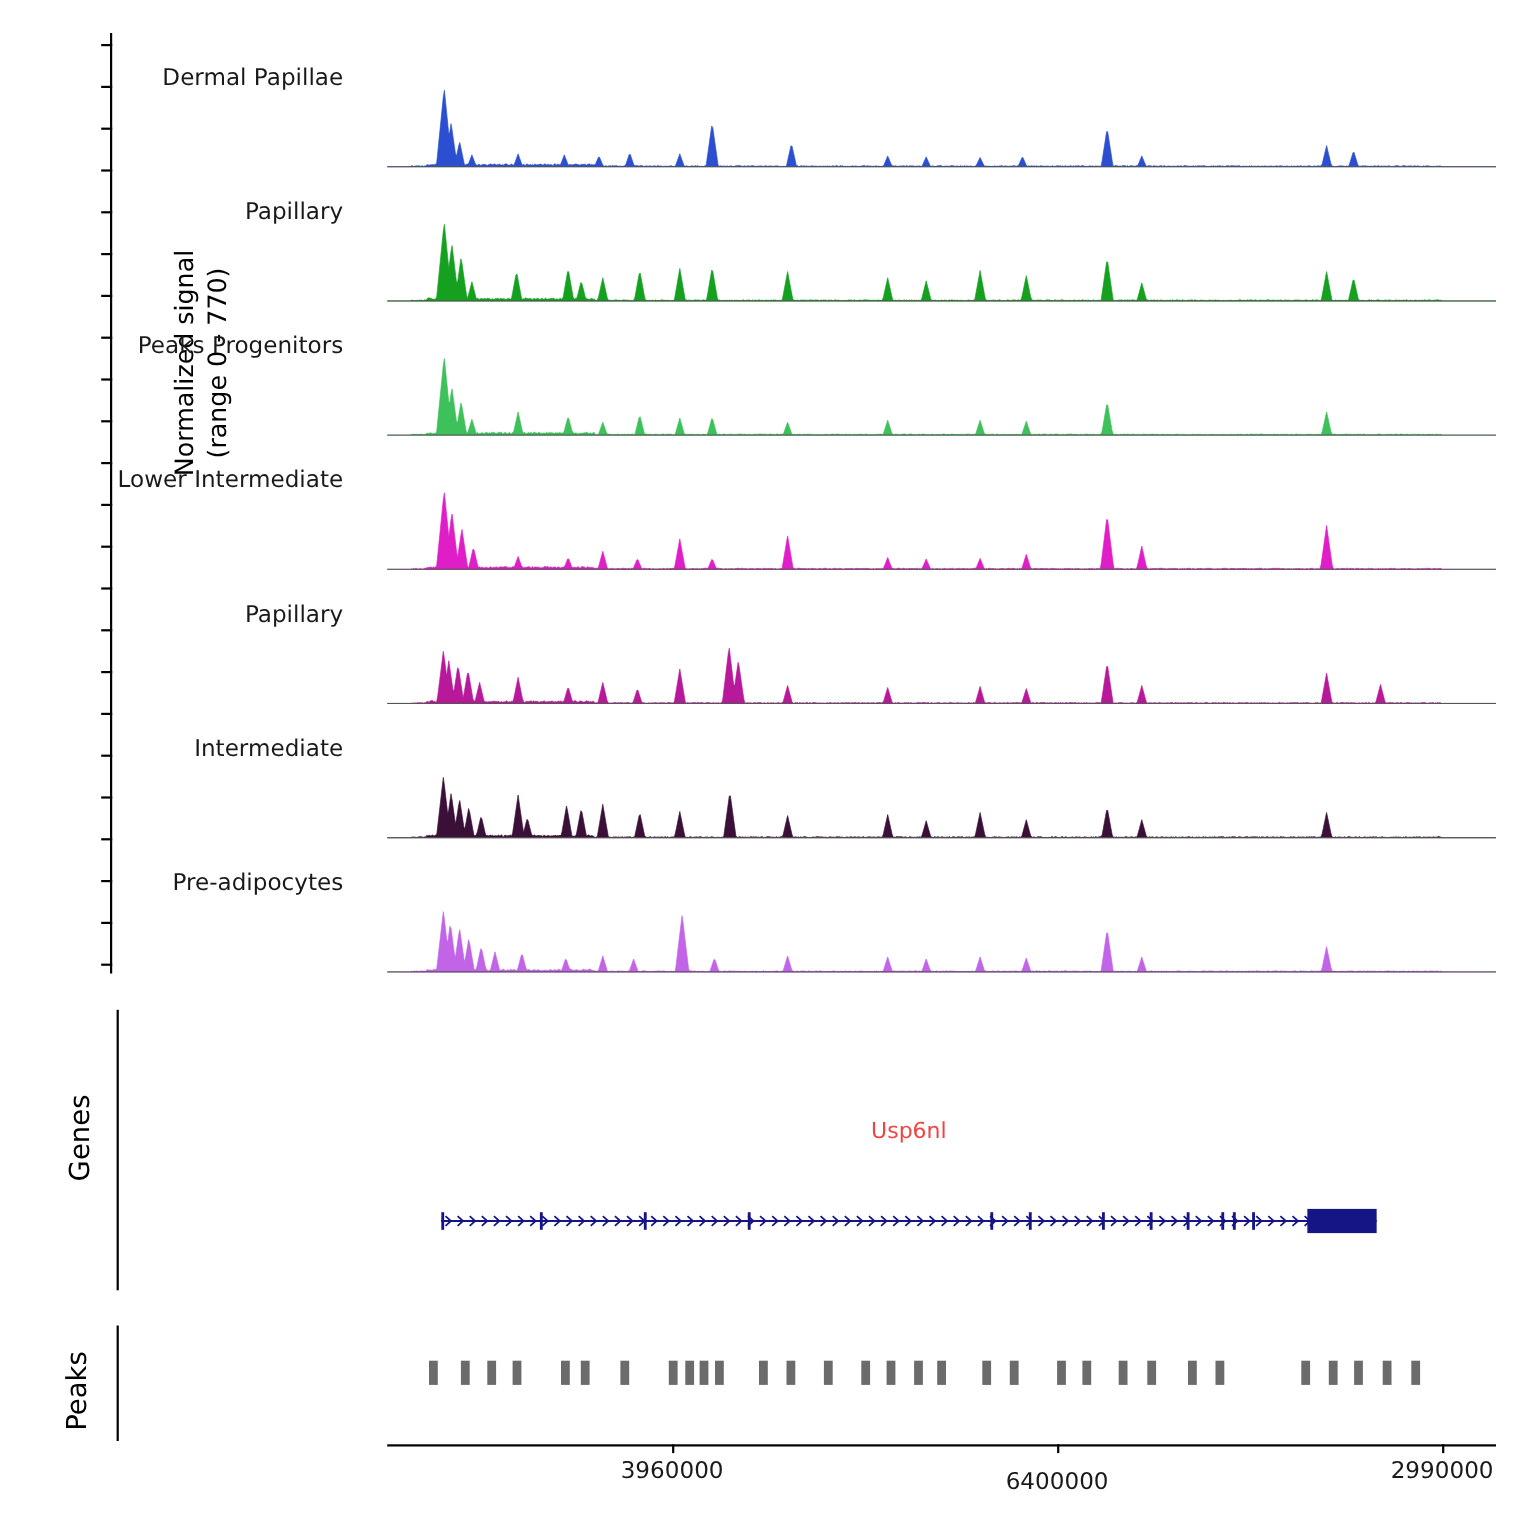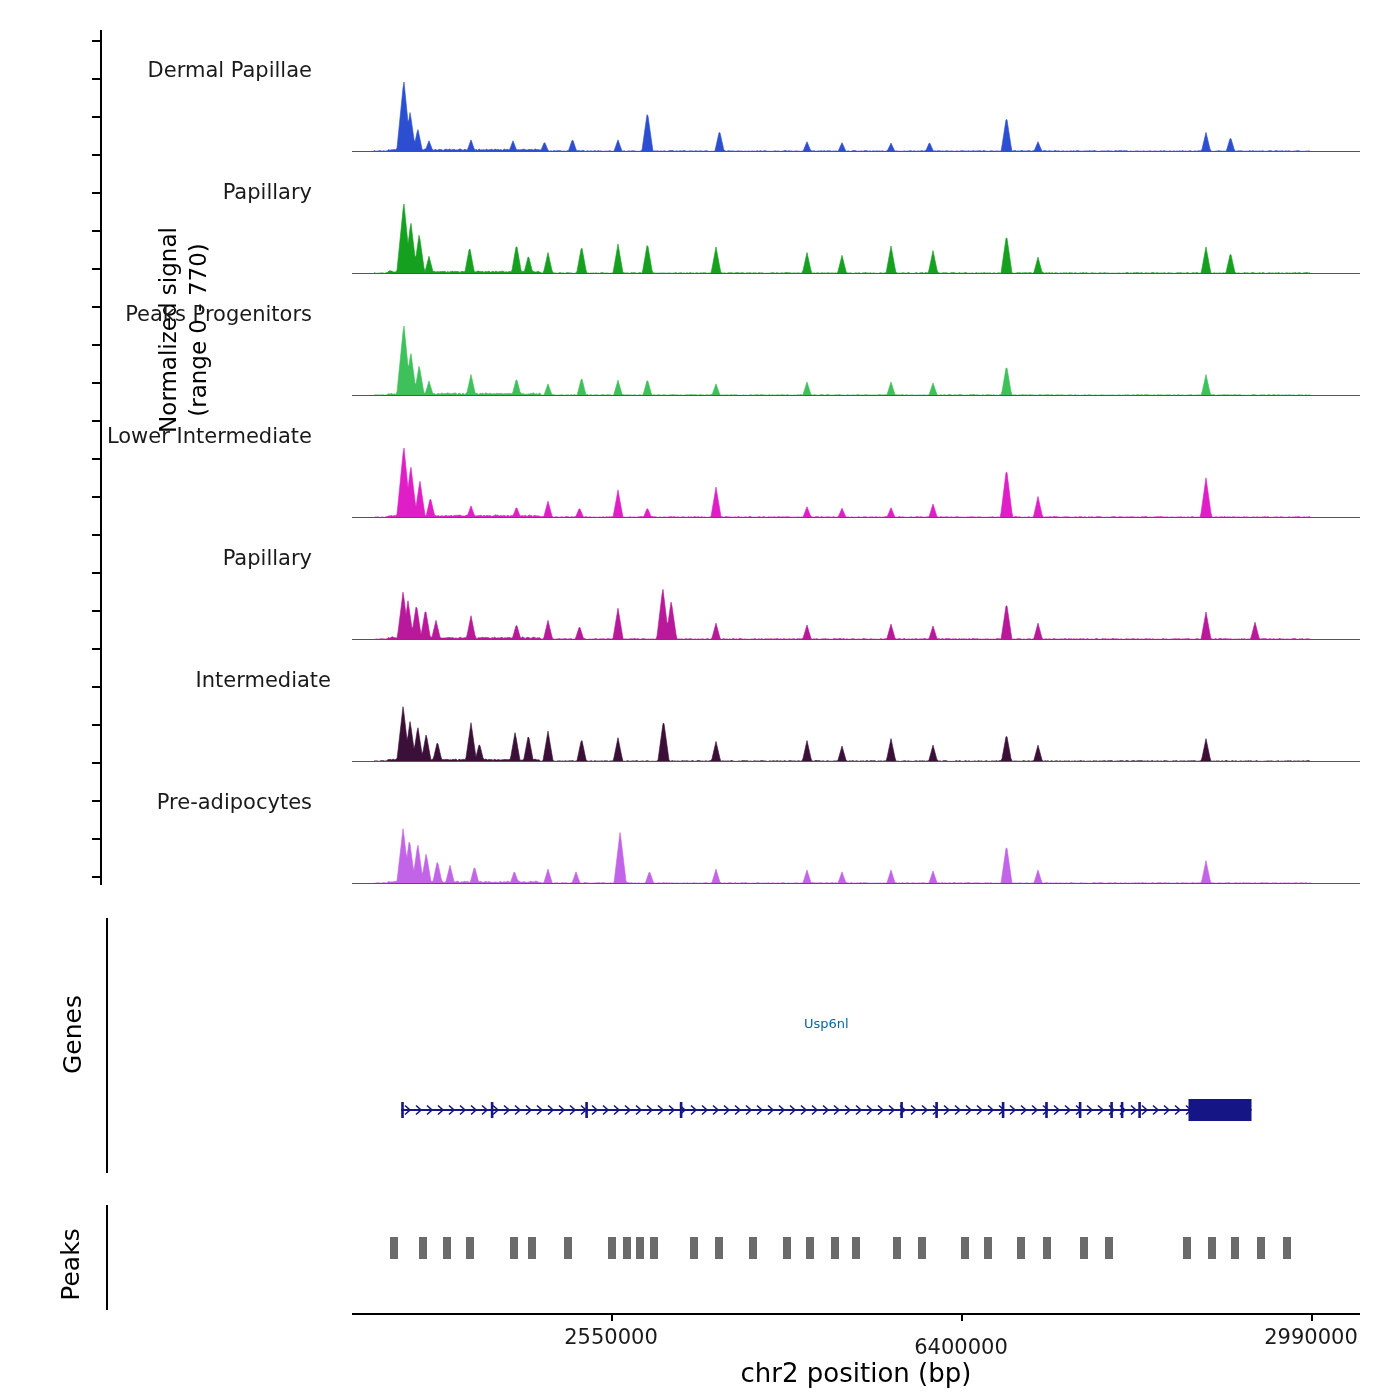--- a/index.html
+++ b/index.html
@@ -93,22 +93,22 @@
   }
 
   
   .gene-panel {
     position: absolute;
     left: 352px;
     width: 1008px;
   }
   .gene-name {
     position: absolute;
-    font-size: 13px;
-    color: #0369a1;
+    font-size: 20px;
+    color: #ef4444;
     white-space: nowrap;
     text-align: right;
   }
 
   
   .peaks-panel {
     position: absolute;
     left: 352px;
     width: 1008px;
     height: 22px;
@@ -224,21 +224,21 @@
         <div class="baseline"></div>
       </div>
       <div class="track" style="top: 568px; height: 72px;">
         <div class="track-title" style="left: -40px; top: -22px; transform: translateX(-100%);">Papillary</div>
         <svg width="1008" height="72" viewBox="0 0 1008 72">
           <path d="M0,72 L0,72.00 L1,72.00 L2,72.00 L3,72.00 L4,72.00 L5,72.00 L6,72.00 L7,72.00 L8,72.00 L9,72.00 L10,72.00 L11,72.00 L12,72.00 L13,72.00 L14,72.00 L15,72.00 L16,72.00 L17,72.00 L18,72.00 L19,72.00 L20,72.00 L21,72.00 L22,71.43 L23,71.24 L24,71.22 L25,70.78 L26,71.38 L27,71.02 L28,70.65 L29,71.05 L30,70.56 L31,71.00 L32,70.74 L33,71.31 L34,70.75 L35,70.93 L36,69.72 L37,69.74 L38,70.34 L39,69.23 L40,69.04 L41,68.70 L42,69.78 L43,69.61 L44,70.10 L45,69.75 L46,64.05 L47,56.08 L48,48.10 L49,40.13 L50,32.15 L51,24.17 L52,30.56 L53,38.53 L54,46.51 L55,39.67 L56,32.73 L57,39.67 L58,46.62 L59,53.56 L60,60.51 L61,58.52 L62,52.04 L63,45.55 L64,39.06 L65,40.36 L66,46.85 L67,53.33 L68,59.82 L69,66.31 L70,61.69 L71,55.82 L72,49.95 L73,44.08 L74,44.08 L75,49.95 L76,55.82 L77,61.69 L78,67.56 L79,69.18 L80,68.98 L81,64.83 L82,60.67 L83,56.52 L84,52.36 L85,56.52 L86,60.67 L87,64.83 L88,68.98 L89,69.89 L90,69.90 L91,70.10 L92,69.91 L93,69.89 L94,69.83 L95,69.87 L96,69.51 L97,69.46 L98,69.52 L99,69.78 L100,69.74 L101,69.52 L102,70.21 L103,70.26 L104,69.83 L105,70.49 L106,70.04 L107,70.13 L108,69.02 L109,69.43 L110,70.37 L111,69.75 L112,70.16 L113,69.36 L114,69.99 L115,67.34 L116,62.43 L117,57.52 L118,52.60 L119,47.69 L120,52.60 L121,57.52 L122,62.43 L123,67.34 L124,69.69 L125,70.66 L126,69.79 L127,69.55 L128,70.06 L129,69.60 L130,69.52 L131,69.02 L132,70.08 L133,69.13 L134,69.76 L135,69.45 L136,69.54 L137,70.01 L138,70.10 L139,70.48 L140,69.36 L141,70.27 L142,69.24 L143,69.16 L144,70.07 L145,69.99 L146,69.94 L147,69.75 L148,69.94 L149,69.58 L150,69.27 L151,70.06 L152,70.20 L153,69.60 L154,70.10 L155,69.65 L156,69.26 L157,69.90 L158,69.14 L159,70.18 L160,69.89 L161,68.33 L162,64.84 L163,61.34 L164,57.85 L165,57.85 L166,61.34 L167,64.84 L168,68.33 L169,70.26 L170,69.18 L171,68.79 L172,69.82 L173,70.27 L174,70.13 L175,69.36 L176,69.33 L177,69.58 L178,70.23 L179,70.17 L180,69.88 L181,69.03 L182,69.41 L183,69.31 L184,70.52 L185,69.51 L186,70.17 L187,69.47 L188,69.96 L189,71.23 L190,70.67 L191,71.35 L192,68.98 L193,64.83 L194,60.67 L195,56.52 L196,52.36 L197,56.52 L198,60.67 L199,64.83 L200,68.98 L201,70.75 L202,71.27 L203,71.10 L204,71.07 L205,71.03 L206,70.93 L207,70.61 L208,70.84 L209,71.17 L210,70.73 L211,71.03 L212,70.67 L213,70.84 L214,70.55 L215,71.21 L216,70.94 L217,70.81 L218,70.97 L219,70.52 L220,70.91 L221,71.38 L222,71.08 L223,71.10 L224,68.98 L225,65.83 L226,62.69 L227,59.55 L228,59.55 L229,62.69 L230,65.83 L231,68.98 L232,70.76 L233,70.61 L234,71.13 L235,71.41 L236,71.37 L237,71.31 L238,70.84 L239,71.43 L240,71.01 L241,70.95 L242,71.03 L243,70.83 L244,70.57 L245,70.95 L246,71.19 L247,71.21 L248,70.71 L249,71.05 L250,70.64 L251,70.88 L252,70.79 L253,71.05 L254,71.30 L255,70.65 L256,70.67 L257,70.80 L258,70.82 L259,71.16 L260,70.86 L261,70.19 L262,64.20 L263,58.20 L264,52.20 L265,46.20 L266,40.21 L267,46.20 L268,52.20 L269,58.20 L270,64.20 L271,70.19 L272,71.43 L273,70.66 L274,71.01 L275,70.95 L276,71.21 L277,70.93 L278,70.65 L279,70.96 L280,70.55 L281,71.09 L282,70.56 L283,70.54 L284,71.09 L285,70.73 L286,70.68 L287,70.88 L288,71.38 L289,71.23 L290,70.76 L291,70.63 L292,70.51 L293,71.02 L294,70.90 L295,71.35 L296,70.95 L297,70.97 L298,71.22 L299,70.90 L300,71.34 L301,70.70 L302,71.38 L303,71.17 L304,70.91 L305,68.05 L306,59.71 L307,51.36 L308,43.01 L309,34.66 L310,26.31 L311,21.31 L312,29.65 L313,38.00 L314,46.35 L315,54.70 L316,54.95 L317,48.01 L318,41.06 L319,34.12 L320,38.28 L321,45.23 L322,52.17 L323,59.12 L324,66.06 L325,70.81 L326,71.04 L327,71.03 L328,70.72 L329,71.22 L330,70.78 L331,71.10 L332,71.39 L333,70.78 L334,70.78 L335,70.79 L336,71.13 L337,70.69 L338,70.81 L339,70.63 L340,70.96 L341,71.41 L342,71.17 L343,70.78 L344,71.28 L345,71.38 L346,70.63 L347,71.14 L348,71.37 L349,70.73 L350,71.36 L351,70.59 L352,71.36 L353,71.14 L354,71.06 L355,70.87 L356,70.59 L357,71.28 L358,71.43 L359,70.65 L360,69.82 L361,66.16 L362,62.50 L363,58.83 L364,55.17 L365,58.83 L366,62.50 L367,66.16 L368,69.82 L369,71.42 L370,71.44 L371,70.55 L372,70.96 L373,70.64 L374,71.39 L375,70.72 L376,71.14 L377,71.16 L378,70.72 L379,71.41 L380,71.05 L381,70.54 L382,70.60 L383,71.40 L384,70.69 L385,71.07 L386,71.37 L387,70.62 L388,70.56 L389,70.77 L390,70.76 L391,71.39 L392,71.01 L393,71.00 L394,71.08 L395,71.24 L396,71.17 L397,71.23 L398,71.36 L399,71.31 L400,70.69 L401,71.39 L402,70.63 L403,70.57 L404,71.11 L405,71.21 L406,71.07 L407,70.83 L408,71.10 L409,71.03 L410,70.58 L411,71.38 L412,71.30 L413,70.86 L414,70.76 L415,70.98 L416,70.82 L417,70.97 L418,70.80 L419,70.88 L420,70.66 L421,71.39 L422,70.67 L423,70.96 L424,70.82 L425,70.60 L426,70.73 L427,71.16 L428,70.92 L429,70.71 L430,71.42 L431,71.01 L432,70.57 L433,71.01 L434,70.89 L435,71.10 L436,71.09 L437,70.79 L438,70.78 L439,71.32 L440,70.76 L441,71.02 L442,70.57 L443,71.14 L444,71.31 L445,70.85 L446,70.70 L447,70.93 L448,70.51 L449,71.31 L450,70.51 L451,70.32 L452,67.00 L453,63.68 L454,60.36 L455,57.04 L456,60.36 L457,63.68 L458,67.00 L459,70.32 L460,71.20 L461,71.35 L462,70.56 L463,71.31 L464,70.71 L465,70.65 L466,71.10 L467,71.23 L468,71.20 L469,71.29 L470,70.77 L471,70.76 L472,70.89 L473,70.81 L474,70.60 L475,71.34 L476,70.67 L477,71.14 L478,71.42 L479,71.06 L480,71.34 L481,71.02 L482,70.54 L483,70.66 L484,70.81 L485,70.87 L486,71.00 L487,70.52 L488,70.61 L489,70.62 L490,71.16 L491,70.68 L492,70.54 L493,71.41 L494,71.17 L495,70.64 L496,71.27 L497,71.24 L498,71.11 L499,71.37 L500,70.53 L501,70.89 L502,70.71 L503,71.17 L504,71.36 L505,71.25 L506,70.96 L507,70.96 L508,71.16 L509,71.06 L510,71.44 L511,70.53 L512,70.55 L513,70.77 L514,71.08 L515,70.96 L516,71.33 L517,71.15 L518,70.95 L519,70.76 L520,71.03 L521,71.16 L522,70.92 L523,71.26 L524,71.19 L525,71.14 L526,71.40 L527,71.21 L528,71.00 L529,70.60 L530,71.11 L531,71.02 L532,71.33 L533,70.52 L534,71.01 L535,70.08 L536,66.58 L537,63.09 L538,59.60 L539,56.10 L540,59.60 L541,63.09 L542,66.58 L543,70.08 L544,70.90 L545,71.07 L546,70.83 L547,70.69 L548,70.56 L549,71.17 L550,71.20 L551,71.11 L552,70.54 L553,70.65 L554,71.33 L555,71.08 L556,71.25 L557,70.63 L558,71.27 L559,71.28 L560,70.68 L561,71.00 L562,71.06 L563,70.93 L564,70.57 L565,70.77 L566,71.38 L567,70.95 L568,71.09 L569,70.72 L570,70.94 L571,70.92 L572,70.54 L573,70.57 L574,70.91 L575,70.92 L576,71.01 L577,70.55 L578,67.40 L579,64.26 L580,61.12 L581,57.97 L582,61.12 L583,64.26 L584,67.40 L585,70.55 L586,71.04 L587,70.54 L588,71.08 L589,71.35 L590,70.60 L591,70.61 L592,71.26 L593,70.95 L594,70.57 L595,70.59 L596,70.72 L597,70.62 L598,70.65 L599,71.43 L600,70.75 L601,71.05 L602,70.87 L603,71.07 L604,70.59 L605,71.38 L606,71.41 L607,70.56 L608,70.94 L609,71.13 L610,70.61 L611,71.41 L612,70.50 L613,71.19 L614,70.85 L615,71.07 L616,71.29 L617,70.56 L618,70.75 L619,71.39 L620,70.71 L621,70.54 L622,70.67 L623,70.82 L624,70.96 L625,70.65 L626,70.74 L627,71.39 L628,70.96 L629,70.97 L630,71.33 L631,70.91 L632,71.39 L633,70.94 L634,70.80 L635,71.15 L636,70.73 L637,71.27 L638,71.24 L639,70.94 L640,71.32 L641,71.12 L642,71.06 L643,71.18 L644,70.90 L645,70.54 L646,70.75 L647,70.70 L648,70.87 L649,71.07 L650,64.84 L651,58.12 L652,51.40 L653,44.68 L654,37.96 L655,37.96 L656,44.68 L657,51.40 L658,58.12 L659,64.84 L660,71.41 L661,71.09 L662,71.14 L663,71.04 L664,71.35 L665,70.74 L666,70.77 L667,70.66 L668,70.82 L669,70.82 L670,71.43 L671,71.18 L672,71.07 L673,71.23 L674,71.40 L675,71.12 L676,70.81 L677,71.00 L678,70.56 L679,71.42 L680,71.22 L681,70.91 L682,69.82 L683,66.16 L684,62.50 L685,58.83 L686,55.17 L687,58.83 L688,62.50 L689,66.16 L690,69.82 L691,71.33 L692,71.15 L693,70.88 L694,70.78 L695,71.04 L696,71.23 L697,70.78 L698,70.95 L699,71.04 L700,71.19 L701,71.07 L702,70.51 L703,70.86 L704,71.26 L705,70.91 L706,71.33 L707,70.98 L708,71.11 L709,70.87 L710,70.96 L711,71.24 L712,70.75 L713,70.70 L714,70.65 L715,71.40 L716,70.93 L717,70.56 L718,71.23 L719,70.54 L720,71.33 L721,70.97 L722,70.77 L723,71.11 L724,70.95 L725,70.83 L726,71.18 L727,70.96 L728,70.78 L729,70.63 L730,71.02 L731,70.70 L732,70.87 L733,71.28 L734,71.11 L735,70.82 L736,70.71 L737,71.24 L738,71.39 L739,71.00 L740,71.05 L741,71.13 L742,71.41 L743,70.95 L744,70.51 L745,70.61 L746,70.96 L747,71.28 L748,71.31 L749,71.41 L750,70.79 L751,70.59 L752,71.16 L753,70.62 L754,70.87 L755,71.42 L756,70.52 L757,71.36 L758,70.82 L759,71.39 L760,70.52 L761,70.60 L762,70.77 L763,71.09 L764,70.57 L765,71.33 L766,70.65 L767,71.19 L768,71.43 L769,70.63 L770,71.37 L771,71.30 L772,71.34 L773,71.21 L774,70.73 L775,70.73 L776,71.14 L777,70.70 L778,71.26 L779,71.02 L780,70.74 L781,70.78 L782,70.71 L783,71.06 L784,71.16 L785,71.00 L786,70.57 L787,71.43 L788,70.88 L789,71.17 L790,70.88 L791,71.19 L792,71.14 L793,70.63 L794,70.98 L795,70.57 L796,71.19 L797,70.75 L798,70.82 L799,71.14 L800,71.08 L801,70.69 L802,71.35 L803,71.05 L804,71.39 L805,70.95 L806,71.25 L807,71.18 L808,71.20 L809,71.40 L810,70.99 L811,70.51 L812,70.81 L813,71.20 L814,70.81 L815,71.04 L816,71.21 L817,71.41 L818,70.95 L819,71.13 L820,71.14 L821,70.72 L822,70.91 L823,70.75 L824,70.65 L825,70.89 L826,70.70 L827,70.87 L828,70.78 L829,71.30 L830,71.01 L831,70.81 L832,71.30 L833,70.60 L834,70.98 L835,70.80 L836,70.59 L837,70.73 L838,71.03 L839,71.40 L840,71.17 L841,71.41 L842,71.30 L843,71.38 L844,70.53 L845,70.97 L846,70.54 L847,71.30 L848,71.22 L849,71.32 L850,65.84 L851,60.37 L852,54.90 L853,49.42 L854,43.95 L855,49.42 L856,54.90 L857,60.37 L858,65.84 L859,70.67 L860,70.81 L861,71.27 L862,71.28 L863,70.86 L864,70.51 L865,71.42 L866,71.12 L867,70.63 L868,70.60 L869,70.57 L870,71.07 L871,70.84 L872,70.80 L873,70.75 L874,70.54 L875,71.14 L876,70.66 L877,70.97 L878,71.02 L879,70.70 L880,71.40 L881,71.12 L882,71.32 L883,71.08 L884,70.97 L885,71.24 L886,71.20 L887,70.72 L888,71.42 L889,70.94 L890,70.61 L891,71.43 L892,70.55 L893,70.92 L894,71.37 L895,71.32 L896,70.83 L897,71.24 L898,71.20 L899,69.55 L900,65.72 L901,61.89 L902,58.06 L903,54.23 L904,58.06 L905,61.89 L906,65.72 L907,69.55 L908,71.01 L909,71.02 L910,70.79 L911,70.80 L912,70.57 L913,70.87 L914,70.60 L915,71.13 L916,71.21 L917,70.90 L918,70.78 L919,70.87 L920,71.37 L921,70.74 L922,70.65 L923,71.26 L924,71.30 L925,70.87 L926,71.23 L927,70.60 L928,70.60 L929,70.89 L930,71.07 L931,70.84 L932,71.36 L933,70.90 L934,71.31 L935,70.85 L936,71.23 L937,70.96 L938,71.25 L939,71.27 L940,70.75 L941,70.83 L942,70.62 L943,70.54 L944,70.88 L945,71.41 L946,71.31 L947,71.33 L948,70.58 L949,71.28 L950,70.58 L951,70.87 L952,71.40 L953,70.88 L954,71.22 L955,70.56 L956,71.02 L957,70.73 L958,71.21 L959,72.00 L960,72.00 L961,72.00 L962,72.00 L963,72.00 L964,72.00 L965,72.00 L966,72.00 L967,72.00 L968,72.00 L969,72.00 L970,72.00 L971,72.00 L972,72.00 L973,72.00 L974,72.00 L975,72.00 L976,72.00 L977,72.00 L978,72.00 L979,72.00 L980,72.00 L981,72.00 L982,72.00 L983,72.00 L984,72.00 L985,72.00 L986,72.00 L987,72.00 L988,72.00 L989,72.00 L990,72.00 L991,72.00 L992,72.00 L993,72.00 L994,72.00 L995,72.00 L996,72.00 L997,72.00 L998,72.00 L999,72.00 L1000,72.00 L1001,72.00 L1002,72.00 L1003,72.00 L1004,72.00 L1005,72.00 L1006,72.00 L1007,72.00 L1008,72.00 L1008,72 Z" fill="#b8189a" stroke="#b8189a" stroke-width="0.6"></path>
         </svg>
         <div class="baseline"></div>
       </div>
       <div class="track" style="top: 690px; height: 72px;">
-        <div class="track-title" style="left: -40px; top: -22px; transform: translateX(-100%); margin-left: 19px;">Intermediate</div>
+        <div class="track-title" style="left: -40px; top: -22px; transform: translateX(-100%);">Intermediate</div>
         <svg width="1008" height="72" viewBox="0 0 1008 72">
           <path d="M0,72 L0,72.00 L1,72.00 L2,72.00 L3,72.00 L4,72.00 L5,72.00 L6,72.00 L7,72.00 L8,72.00 L9,72.00 L10,72.00 L11,72.00 L12,72.00 L13,72.00 L14,72.00 L15,72.00 L16,72.00 L17,72.00 L18,72.00 L19,72.00 L20,72.00 L21,72.00 L22,71.07 L23,70.80 L24,70.90 L25,70.82 L26,71.14 L27,71.37 L28,70.99 L29,70.60 L30,70.64 L31,70.56 L32,70.84 L33,71.12 L34,70.71 L35,70.81 L36,69.34 L37,69.93 L38,69.04 L39,69.83 L40,69.85 L41,69.02 L42,69.57 L43,69.98 L44,68.93 L45,68.86 L46,60.26 L47,51.56 L48,42.86 L49,34.16 L50,25.47 L51,16.77 L52,23.73 L53,32.42 L54,41.12 L55,49.82 L56,45.90 L57,38.74 L58,31.57 L59,37.30 L60,44.47 L61,51.63 L62,58.80 L63,54.63 L64,48.14 L65,41.66 L66,37.76 L67,44.25 L68,50.74 L69,57.22 L70,63.71 L71,61.46 L72,55.99 L73,50.52 L74,45.04 L75,48.33 L76,53.80 L77,59.27 L78,64.75 L79,69.88 L80,69.57 L81,68.94 L82,66.09 L83,61.78 L84,57.46 L85,53.15 L86,54.02 L87,58.33 L88,62.64 L89,66.95 L90,69.87 L91,69.38 L92,69.83 L93,69.54 L94,69.18 L95,69.71 L96,69.32 L97,70.11 L98,69.69 L99,69.76 L100,69.97 L101,69.08 L102,69.82 L103,69.50 L104,68.89 L105,70.23 L106,70.62 L107,69.08 L108,69.60 L109,69.95 L110,69.52 L111,69.45 L112,69.13 L113,69.91 L114,67.45 L115,60.51 L116,53.56 L117,46.62 L118,39.67 L119,32.73 L120,39.67 L121,46.62 L122,53.56 L123,60.51 L124,66.88 L125,62.88 L126,58.89 L127,54.90 L128,55.69 L129,59.69 L130,63.68 L131,67.67 L132,69.55 L133,69.53 L134,68.84 L135,70.09 L136,69.72 L137,69.46 L138,69.55 L139,69.72 L140,69.56 L141,70.38 L142,69.50 L143,69.31 L144,70.09 L145,69.99 L146,69.59 L147,69.60 L148,70.32 L149,69.75 L150,70.07 L151,69.52 L152,69.75 L153,69.36 L154,69.81 L155,69.53 L156,69.72 L157,69.42 L158,69.61 L159,65.61 L160,59.87 L161,54.13 L162,48.39 L163,42.65 L164,47.24 L165,52.98 L166,58.72 L167,64.46 L168,70.20 L169,69.90 L170,70.26 L171,70.05 L172,68.37 L173,63.03 L174,57.69 L175,52.36 L176,47.02 L177,48.09 L178,53.42 L179,58.76 L180,64.10 L181,69.44 L182,69.61 L183,68.96 L184,69.49 L185,69.99 L186,69.65 L187,69.96 L188,70.38 L189,71.40 L190,70.85 L191,70.49 L192,64.62 L193,58.75 L194,52.88 L195,47.01 L196,41.14 L197,47.01 L198,52.88 L199,58.75 L200,64.62 L201,70.49 L202,70.92 L203,70.99 L204,71.40 L205,71.11 L206,70.65 L207,71.10 L208,70.55 L209,71.39 L210,70.70 L211,71.12 L212,71.09 L213,70.85 L214,70.76 L215,71.29 L216,70.80 L217,71.01 L218,70.57 L219,70.99 L220,70.58 L221,70.60 L222,71.20 L223,71.12 L224,70.88 L225,70.55 L226,65.78 L227,61.02 L228,56.25 L229,51.48 L230,50.53 L231,55.30 L232,60.06 L233,64.83 L234,69.60 L235,70.68 L236,71.21 L237,71.14 L238,71.14 L239,70.51 L240,70.99 L241,71.28 L242,71.10 L243,70.57 L244,70.98 L245,70.99 L246,71.00 L247,70.88 L248,71.01 L249,70.88 L250,70.72 L251,71.15 L252,70.90 L253,70.55 L254,71.09 L255,70.59 L256,71.23 L257,71.40 L258,70.80 L259,70.88 L260,70.76 L261,70.90 L262,67.34 L263,62.43 L264,57.52 L265,52.60 L266,47.69 L267,52.60 L268,57.52 L269,62.43 L270,67.34 L271,71.34 L272,71.23 L273,71.08 L274,71.42 L275,70.63 L276,70.62 L277,71.16 L278,71.23 L279,70.96 L280,70.93 L281,70.72 L282,70.99 L283,70.92 L284,70.63 L285,70.56 L286,71.03 L287,71.43 L288,71.14 L289,71.13 L290,70.94 L291,70.77 L292,71.37 L293,71.17 L294,70.93 L295,70.61 L296,70.85 L297,71.15 L298,71.26 L299,71.43 L300,71.04 L301,71.27 L302,71.10 L303,71.43 L304,71.03 L305,71.12 L306,69.91 L307,62.64 L308,55.37 L309,48.10 L310,40.83 L311,33.56 L312,33.56 L313,40.83 L314,48.10 L315,55.37 L316,62.64 L317,69.91 L318,70.90 L319,71.24 L320,70.58 L321,70.79 L322,71.15 L323,70.67 L324,71.15 L325,71.01 L326,70.85 L327,71.20 L328,71.01 L329,71.30 L330,70.57 L331,70.66 L332,70.89 L333,70.73 L334,70.96 L335,70.61 L336,70.94 L337,71.12 L338,70.99 L339,71.29 L340,70.52 L341,70.58 L342,71.37 L343,71.07 L344,71.30 L345,70.63 L346,70.56 L347,70.59 L348,70.63 L349,71.08 L350,70.90 L351,71.02 L352,71.18 L353,71.11 L354,70.55 L355,71.25 L356,70.99 L357,71.02 L358,70.56 L359,70.60 L360,68.67 L361,64.36 L362,60.05 L363,55.74 L364,51.43 L365,55.74 L366,60.05 L367,64.36 L368,68.67 L369,71.16 L370,71.00 L371,70.68 L372,70.99 L373,71.04 L374,70.78 L375,71.34 L376,70.57 L377,71.29 L378,70.93 L379,70.58 L380,70.52 L381,70.91 L382,71.22 L383,71.36 L384,71.35 L385,71.26 L386,71.34 L387,70.68 L388,71.18 L389,71.18 L390,70.53 L391,70.72 L392,70.53 L393,70.79 L394,70.85 L395,70.61 L396,70.96 L397,71.19 L398,71.09 L399,70.92 L400,71.39 L401,71.20 L402,70.77 L403,70.79 L404,70.91 L405,71.06 L406,70.83 L407,71.24 L408,70.93 L409,70.53 L410,70.73 L411,70.58 L412,71.06 L413,70.83 L414,71.07 L415,71.34 L416,71.43 L417,71.20 L418,70.62 L419,71.24 L420,71.03 L421,70.71 L422,70.69 L423,71.00 L424,70.94 L425,70.60 L426,70.82 L427,71.23 L428,70.70 L429,70.93 L430,70.95 L431,71.30 L432,70.84 L433,70.56 L434,71.24 L435,71.16 L436,71.28 L437,70.58 L438,70.81 L439,70.57 L440,71.07 L441,70.87 L442,70.93 L443,70.78 L444,71.22 L445,71.05 L446,70.73 L447,70.76 L448,70.99 L449,71.10 L450,70.84 L451,68.36 L452,63.89 L453,59.43 L454,54.96 L455,50.49 L456,54.96 L457,59.43 L458,63.89 L459,68.36 L460,71.01 L461,70.91 L462,71.17 L463,70.53 L464,70.52 L465,70.58 L466,70.68 L467,70.54 L468,70.66 L469,71.14 L470,71.00 L471,70.63 L472,71.09 L473,71.24 L474,71.36 L475,70.61 L476,70.73 L477,71.07 L478,71.23 L479,70.97 L480,71.27 L481,71.10 L482,70.72 L483,71.00 L484,70.75 L485,70.96 L486,70.08 L487,66.58 L488,63.09 L489,59.60 L490,56.10 L491,59.60 L492,63.09 L493,66.58 L494,70.08 L495,70.94 L496,71.12 L497,71.12 L498,70.51 L499,71.31 L500,70.63 L501,70.58 L502,71.11 L503,71.20 L504,70.76 L505,70.76 L506,71.17 L507,71.18 L508,71.32 L509,70.61 L510,71.38 L511,70.54 L512,71.17 L513,71.30 L514,70.79 L515,70.54 L516,70.87 L517,71.40 L518,70.83 L519,70.60 L520,70.75 L521,70.80 L522,70.70 L523,70.51 L524,71.39 L525,71.38 L526,70.96 L527,70.72 L528,71.29 L529,70.54 L530,71.36 L531,70.97 L532,70.89 L533,70.75 L534,70.94 L535,67.69 L536,62.92 L537,58.16 L538,53.39 L539,48.62 L540,53.39 L541,58.16 L542,62.92 L543,67.69 L544,71.02 L545,71.18 L546,71.01 L547,71.21 L548,71.43 L549,71.38 L550,70.91 L551,71.02 L552,70.64 L553,70.65 L554,70.88 L555,71.33 L556,70.63 L557,70.89 L558,71.16 L559,71.16 L560,71.22 L561,71.41 L562,71.27 L563,70.84 L564,70.84 L565,70.73 L566,71.32 L567,70.99 L568,70.62 L569,71.15 L570,70.59 L571,71.08 L572,70.78 L573,70.93 L574,71.41 L575,70.57 L576,71.25 L577,69.82 L578,66.16 L579,62.50 L580,58.83 L581,55.17 L582,58.83 L583,62.50 L584,66.16 L585,69.82 L586,70.58 L587,71.36 L588,70.55 L589,71.40 L590,71.27 L591,70.86 L592,70.56 L593,70.72 L594,70.53 L595,70.89 L596,71.29 L597,71.43 L598,71.23 L599,71.34 L600,71.38 L601,71.22 L602,71.32 L603,71.25 L604,70.56 L605,70.79 L606,71.32 L607,70.66 L608,70.56 L609,71.21 L610,71.38 L611,71.34 L612,71.23 L613,70.78 L614,70.55 L615,71.38 L616,70.97 L617,70.65 L618,71.20 L619,71.41 L620,71.16 L621,71.29 L622,71.04 L623,70.79 L624,71.16 L625,71.32 L626,70.66 L627,70.60 L628,71.41 L629,70.65 L630,70.98 L631,71.41 L632,71.24 L633,71.17 L634,70.62 L635,70.86 L636,71.21 L637,71.42 L638,71.12 L639,71.43 L640,70.56 L641,71.26 L642,70.76 L643,71.28 L644,70.53 L645,70.84 L646,71.21 L647,70.76 L648,70.55 L649,70.55 L650,68.58 L651,63.11 L652,57.63 L653,52.16 L654,46.69 L655,46.69 L656,52.16 L657,57.63 L658,63.11 L659,68.58 L660,71.09 L661,70.99 L662,71.22 L663,70.70 L664,71.29 L665,70.86 L666,71.23 L667,71.12 L668,71.12 L669,71.26 L670,71.17 L671,70.63 L672,70.54 L673,71.02 L674,71.06 L675,71.29 L676,70.68 L677,70.77 L678,70.94 L679,71.37 L680,70.66 L681,71.04 L682,69.82 L683,66.16 L684,62.50 L685,58.83 L686,55.17 L687,58.83 L688,62.50 L689,66.16 L690,69.82 L691,70.89 L692,71.40 L693,70.59 L694,70.96 L695,70.88 L696,70.62 L697,71.33 L698,71.43 L699,70.73 L700,70.79 L701,71.32 L702,71.25 L703,70.97 L704,70.73 L705,70.79 L706,71.10 L707,71.43 L708,70.57 L709,71.20 L710,71.10 L711,71.25 L712,70.96 L713,70.75 L714,71.19 L715,70.82 L716,71.27 L717,70.56 L718,71.43 L719,71.21 L720,70.90 L721,71.28 L722,70.94 L723,70.77 L724,71.07 L725,71.33 L726,70.81 L727,71.15 L728,70.63 L729,70.56 L730,71.02 L731,71.23 L732,70.61 L733,71.42 L734,71.33 L735,71.13 L736,70.88 L737,71.33 L738,70.64 L739,71.34 L740,71.31 L741,71.04 L742,70.54 L743,71.27 L744,70.61 L745,71.15 L746,71.20 L747,71.12 L748,70.74 L749,71.21 L750,70.81 L751,71.09 L752,70.57 L753,70.84 L754,71.02 L755,71.19 L756,70.52 L757,70.90 L758,70.57 L759,70.65 L760,70.54 L761,71.30 L762,71.38 L763,70.93 L764,71.13 L765,71.03 L766,70.71 L767,71.28 L768,70.53 L769,70.68 L770,70.66 L771,70.64 L772,71.24 L773,71.33 L774,70.59 L775,70.62 L776,70.80 L777,71.07 L778,71.38 L779,71.05 L780,70.77 L781,70.64 L782,70.51 L783,71.07 L784,71.00 L785,70.83 L786,70.82 L787,70.57 L788,70.80 L789,70.59 L790,70.81 L791,70.71 L792,71.42 L793,70.59 L794,71.41 L795,70.69 L796,70.77 L797,71.02 L798,71.30 L799,70.93 L800,70.56 L801,70.81 L802,71.38 L803,70.90 L804,71.15 L805,70.77 L806,70.67 L807,71.32 L808,71.02 L809,70.88 L810,71.00 L811,71.41 L812,70.53 L813,70.65 L814,70.86 L815,70.72 L816,71.18 L817,71.15 L818,71.40 L819,71.06 L820,71.33 L821,70.71 L822,70.79 L823,71.11 L824,70.52 L825,70.85 L826,71.29 L827,71.37 L828,70.78 L829,70.99 L830,70.85 L831,71.10 L832,70.68 L833,70.89 L834,71.03 L835,71.30 L836,70.54 L837,71.10 L838,70.67 L839,70.88 L840,70.57 L841,70.99 L842,70.53 L843,70.69 L844,70.97 L845,71.27 L846,71.11 L847,70.98 L848,70.92 L849,70.59 L850,67.69 L851,62.92 L852,58.16 L853,53.39 L854,48.62 L855,53.39 L856,58.16 L857,62.92 L858,67.69 L859,70.95 L860,71.17 L861,71.24 L862,70.77 L863,71.31 L864,71.02 L865,70.74 L866,71.09 L867,70.81 L868,71.22 L869,71.39 L870,70.59 L871,70.99 L872,71.42 L873,70.84 L874,70.55 L875,70.52 L876,71.24 L877,70.93 L878,71.38 L879,71.29 L880,70.57 L881,70.80 L882,71.15 L883,71.10 L884,70.52 L885,71.34 L886,71.31 L887,71.27 L888,70.94 L889,70.70 L890,71.31 L891,70.97 L892,71.14 L893,70.96 L894,70.72 L895,71.14 L896,70.65 L897,70.66 L898,71.12 L899,70.54 L900,71.31 L901,71.25 L902,71.09 L903,71.21 L904,70.77 L905,70.61 L906,71.37 L907,71.16 L908,71.26 L909,71.30 L910,71.36 L911,71.33 L912,71.13 L913,71.04 L914,71.21 L915,70.80 L916,71.11 L917,70.68 L918,71.30 L919,70.61 L920,71.13 L921,70.90 L922,71.43 L923,71.42 L924,70.90 L925,71.21 L926,70.55 L927,71.09 L928,71.36 L929,71.02 L930,71.10 L931,71.19 L932,71.20 L933,70.76 L934,70.93 L935,70.98 L936,70.59 L937,71.09 L938,70.71 L939,70.67 L940,71.36 L941,71.26 L942,70.84 L943,70.96 L944,71.00 L945,71.11 L946,70.84 L947,70.92 L948,70.97 L949,71.07 L950,71.20 L951,70.61 L952,71.01 L953,71.06 L954,70.88 L955,70.67 L956,70.51 L957,70.71 L958,71.04 L959,72.00 L960,72.00 L961,72.00 L962,72.00 L963,72.00 L964,72.00 L965,72.00 L966,72.00 L967,72.00 L968,72.00 L969,72.00 L970,72.00 L971,72.00 L972,72.00 L973,72.00 L974,72.00 L975,72.00 L976,72.00 L977,72.00 L978,72.00 L979,72.00 L980,72.00 L981,72.00 L982,72.00 L983,72.00 L984,72.00 L985,72.00 L986,72.00 L987,72.00 L988,72.00 L989,72.00 L990,72.00 L991,72.00 L992,72.00 L993,72.00 L994,72.00 L995,72.00 L996,72.00 L997,72.00 L998,72.00 L999,72.00 L1000,72.00 L1001,72.00 L1002,72.00 L1003,72.00 L1004,72.00 L1005,72.00 L1006,72.00 L1007,72.00 L1008,72.00 L1008,72 Z" fill="#3a1038" stroke="#3a1038" stroke-width="0.6"></path>
         </svg>
         <div class="baseline"></div>
       </div>
       <div class="track" style="top: 812px; height: 72px;">
         <div class="track-title" style="left: -40px; top: -22px; transform: translateX(-100%);">Pre-adipocytes</div>
         <svg width="1008" height="72" viewBox="0 0 1008 72">
           <path d="M0,72 L0,72.00 L1,72.00 L2,72.00 L3,72.00 L4,72.00 L5,72.00 L6,72.00 L7,72.00 L8,72.00 L9,72.00 L10,72.00 L11,72.00 L12,72.00 L13,72.00 L14,72.00 L15,72.00 L16,72.00 L17,72.00 L18,72.00 L19,72.00 L20,72.00 L21,72.00 L22,71.03 L23,71.22 L24,71.13 L25,70.56 L26,71.20 L27,70.57 L28,71.18 L29,71.05 L30,71.01 L31,70.73 L32,70.52 L33,71.07 L34,70.61 L35,71.40 L36,69.60 L37,69.66 L38,69.90 L39,69.89 L40,69.84 L41,69.95 L42,69.15 L43,69.63 L44,69.17 L45,68.96 L46,60.26 L47,51.56 L48,42.86 L49,34.16 L50,25.47 L51,16.77 L52,23.73 L53,32.42 L54,41.12 L55,45.31 L56,37.73 L57,30.15 L58,31.67 L59,39.25 L60,46.83 L61,54.41 L62,58.60 L63,51.55 L64,44.49 L65,37.44 L66,33.20 L67,40.26 L68,47.31 L69,54.37 L70,61.43 L71,59.93 L72,54.06 L73,48.19 L74,42.32 L75,45.84 L76,51.71 L77,57.58 L78,63.45 L79,69.32 L80,69.53 L81,68.93 L82,64.83 L83,60.06 L84,55.30 L85,50.53 L86,51.48 L87,56.25 L88,61.02 L89,65.78 L90,69.06 L91,69.81 L92,70.55 L93,70.16 L94,69.27 L95,65.28 L96,61.29 L97,57.29 L98,53.30 L99,57.29 L100,61.29 L101,65.28 L102,69.27 L103,69.94 L104,69.79 L105,69.27 L106,69.06 L107,70.04 L108,70.52 L109,69.89 L110,69.62 L111,70.22 L112,69.08 L113,69.54 L114,69.84 L115,69.38 L116,69.60 L117,70.19 L118,70.37 L119,67.64 L120,63.81 L121,59.98 L122,56.15 L123,56.15 L124,59.98 L125,63.81 L126,67.64 L127,70.13 L128,69.34 L129,69.42 L130,69.96 L131,70.29 L132,70.07 L133,69.76 L134,69.31 L135,70.02 L136,70.15 L137,69.34 L138,69.98 L139,70.10 L140,70.51 L141,70.19 L142,70.21 L143,69.89 L144,69.97 L145,70.32 L146,70.26 L147,70.41 L148,69.22 L149,69.90 L150,70.08 L151,70.23 L152,69.41 L153,69.94 L154,69.99 L155,69.57 L156,69.14 L157,69.61 L158,70.41 L159,68.98 L160,66.02 L161,63.06 L162,60.09 L163,60.69 L164,63.65 L165,66.61 L166,68.87 L167,69.03 L168,69.70 L169,70.15 L170,69.96 L171,70.00 L172,69.45 L173,69.86 L174,70.21 L175,70.37 L176,70.16 L177,70.12 L178,69.19 L179,69.19 L180,70.09 L181,69.37 L182,70.25 L183,69.16 L184,68.98 L185,69.43 L186,69.94 L187,70.20 L188,70.43 L189,70.59 L190,70.93 L191,70.76 L192,70.32 L193,67.00 L194,63.68 L195,60.36 L196,57.04 L197,60.36 L198,63.68 L199,67.00 L200,70.32 L201,71.41 L202,71.32 L203,70.62 L204,71.23 L205,70.60 L206,71.09 L207,71.21 L208,71.08 L209,71.05 L210,70.61 L211,70.66 L212,71.00 L213,70.70 L214,70.81 L215,70.95 L216,70.89 L217,71.42 L218,71.32 L219,70.57 L220,70.88 L221,68.18 L222,65.40 L223,62.62 L224,59.84 L225,62.62 L226,65.40 L227,68.18 L228,70.85 L229,71.00 L230,71.26 L231,71.38 L232,70.58 L233,70.54 L234,70.53 L235,70.65 L236,71.37 L237,70.66 L238,71.43 L239,71.34 L240,71.16 L241,70.89 L242,71.11 L243,71.04 L244,70.78 L245,70.83 L246,70.64 L247,70.69 L248,70.58 L249,71.29 L250,70.56 L251,70.65 L252,70.84 L253,70.78 L254,71.27 L255,71.39 L256,70.79 L257,71.37 L258,70.81 L259,70.82 L260,71.41 L261,70.99 L262,70.56 L263,62.21 L264,53.86 L265,45.51 L266,37.17 L267,28.82 L268,20.47 L269,27.15 L270,35.50 L271,43.85 L272,52.19 L273,60.54 L274,68.89 L275,70.80 L276,70.51 L277,70.79 L278,70.98 L279,70.69 L280,70.74 L281,71.22 L282,71.13 L283,70.79 L284,71.28 L285,71.41 L286,70.98 L287,70.65 L288,71.37 L289,71.18 L290,71.16 L291,71.39 L292,70.95 L293,71.24 L294,69.28 L295,66.32 L296,63.35 L297,60.39 L298,60.39 L299,63.35 L300,66.32 L301,69.28 L302,71.18 L303,70.95 L304,71.40 L305,71.22 L306,70.92 L307,70.58 L308,71.07 L309,71.05 L310,70.94 L311,70.71 L312,70.59 L313,71.02 L314,70.91 L315,70.55 L316,71.40 L317,70.53 L318,71.35 L319,70.64 L320,71.24 L321,70.76 L322,71.09 L323,71.28 L324,71.12 L325,70.90 L326,71.00 L327,71.30 L328,71.29 L329,71.25 L330,71.13 L331,70.99 L332,70.82 L333,71.31 L334,71.23 L335,70.77 L336,70.98 L337,71.28 L338,71.30 L339,71.08 L340,71.22 L341,71.04 L342,70.52 L343,71.40 L344,70.80 L345,71.33 L346,71.15 L347,71.11 L348,71.17 L349,70.89 L350,71.37 L351,71.16 L352,70.67 L353,70.88 L354,70.60 L355,70.76 L356,71.25 L357,71.19 L358,71.20 L359,70.96 L360,70.32 L361,67.00 L362,63.68 L363,60.36 L364,57.04 L365,60.36 L366,63.68 L367,67.00 L368,70.32 L369,70.70 L370,71.32 L371,71.07 L372,71.12 L373,70.63 L374,71.42 L375,71.42 L376,70.70 L377,70.84 L378,70.69 L379,70.65 L380,70.93 L381,71.37 L382,71.26 L383,70.51 L384,70.97 L385,71.19 L386,70.84 L387,71.31 L388,71.18 L389,70.85 L390,70.63 L391,70.85 L392,71.09 L393,70.67 L394,70.54 L395,71.07 L396,71.20 L397,70.95 L398,71.43 L399,71.38 L400,71.06 L401,70.99 L402,71.32 L403,71.03 L404,71.12 L405,70.78 L406,70.63 L407,70.80 L408,71.30 L409,71.31 L410,70.80 L411,71.17 L412,71.13 L413,70.78 L414,71.20 L415,71.17 L416,70.73 L417,70.65 L418,71.30 L419,71.20 L420,70.75 L421,70.91 L422,71.08 L423,71.25 L424,71.30 L425,71.08 L426,70.66 L427,71.22 L428,71.24 L429,70.89 L430,70.82 L431,70.70 L432,70.71 L433,71.10 L434,71.41 L435,71.40 L436,70.85 L437,71.09 L438,71.16 L439,71.22 L440,71.10 L441,71.19 L442,71.19 L443,70.77 L444,71.09 L445,70.59 L446,71.36 L447,71.15 L448,71.17 L449,71.05 L450,70.89 L451,70.55 L452,67.40 L453,64.26 L454,61.12 L455,57.97 L456,61.12 L457,64.26 L458,67.40 L459,70.55 L460,70.82 L461,70.61 L462,70.87 L463,70.77 L464,71.14 L465,70.68 L466,70.90 L467,70.73 L468,70.86 L469,70.64 L470,70.74 L471,70.94 L472,71.39 L473,70.93 L474,70.84 L475,70.61 L476,71.06 L477,70.71 L478,71.39 L479,70.68 L480,70.53 L481,70.52 L482,71.30 L483,70.83 L484,70.70 L485,71.03 L486,70.96 L487,68.18 L488,65.40 L489,62.62 L490,59.84 L491,62.62 L492,65.40 L493,68.18 L494,70.59 L495,70.56 L496,71.32 L497,70.86 L498,71.41 L499,70.54 L500,70.86 L501,71.33 L502,71.05 L503,70.90 L504,71.36 L505,70.63 L506,70.93 L507,71.24 L508,70.55 L509,70.54 L510,71.24 L511,70.70 L512,70.63 L513,70.73 L514,70.76 L515,70.81 L516,71.06 L517,71.01 L518,71.05 L519,71.18 L520,71.07 L521,71.05 L522,71.22 L523,71.02 L524,71.19 L525,71.15 L526,70.86 L527,71.38 L528,70.83 L529,71.04 L530,71.39 L531,71.02 L532,70.69 L533,71.34 L534,70.92 L535,70.55 L536,67.40 L537,64.26 L538,61.12 L539,57.97 L540,61.12 L541,64.26 L542,67.40 L543,70.55 L544,70.52 L545,71.09 L546,71.38 L547,70.87 L548,71.03 L549,71.39 L550,70.73 L551,70.56 L552,71.42 L553,71.00 L554,71.03 L555,70.60 L556,70.81 L557,70.98 L558,71.41 L559,71.01 L560,70.94 L561,70.71 L562,70.67 L563,71.42 L564,70.92 L565,70.97 L566,71.03 L567,70.70 L568,71.18 L569,70.80 L570,71.11 L571,70.60 L572,70.65 L573,71.23 L574,70.94 L575,71.37 L576,71.01 L577,70.76 L578,67.80 L579,64.84 L580,61.87 L581,58.91 L582,61.87 L583,64.84 L584,67.80 L585,70.76 L586,70.92 L587,70.68 L588,71.11 L589,71.13 L590,70.54 L591,70.54 L592,71.41 L593,70.53 L594,71.00 L595,71.12 L596,71.32 L597,70.57 L598,70.86 L599,71.19 L600,71.35 L601,70.67 L602,70.51 L603,70.71 L604,71.06 L605,71.02 L606,70.95 L607,70.64 L608,71.25 L609,70.58 L610,71.05 L611,71.18 L612,71.39 L613,70.52 L614,71.03 L615,70.76 L616,70.54 L617,70.58 L618,70.72 L619,71.21 L620,71.16 L621,70.71 L622,71.17 L623,70.64 L624,71.01 L625,70.69 L626,70.89 L627,70.64 L628,71.20 L629,70.92 L630,71.42 L631,71.25 L632,71.33 L633,70.85 L634,70.71 L635,71.02 L636,70.66 L637,71.11 L638,70.98 L639,70.53 L640,71.24 L641,71.34 L642,71.20 L643,71.07 L644,71.23 L645,71.21 L646,70.94 L647,71.38 L648,71.04 L649,70.93 L650,63.98 L651,57.04 L652,50.09 L653,43.15 L654,36.20 L655,36.20 L656,43.15 L657,50.09 L658,57.04 L659,63.98 L660,70.93 L661,70.94 L662,71.15 L663,70.96 L664,70.92 L665,71.06 L666,71.14 L667,70.98 L668,70.72 L669,70.95 L670,71.28 L671,71.14 L672,71.24 L673,70.93 L674,71.23 L675,70.59 L676,71.14 L677,71.33 L678,71.21 L679,71.41 L680,70.80 L681,71.42 L682,70.55 L683,67.40 L684,64.26 L685,61.12 L686,57.97 L687,61.12 L688,64.26 L689,67.40 L690,70.55 L691,71.10 L692,71.27 L693,70.70 L694,70.86 L695,70.53 L696,71.04 L697,71.17 L698,70.76 L699,70.95 L700,71.37 L701,70.77 L702,71.11 L703,71.26 L704,70.52 L705,71.28 L706,70.89 L707,71.20 L708,70.73 L709,70.90 L710,71.36 L711,70.84 L712,71.31 L713,71.10 L714,70.99 L715,70.87 L716,71.28 L717,71.30 L718,70.67 L719,70.73 L720,70.55 L721,70.90 L722,71.28 L723,70.80 L724,71.28 L725,71.30 L726,71.01 L727,71.25 L728,71.04 L729,70.59 L730,71.26 L731,70.90 L732,70.90 L733,71.22 L734,71.03 L735,71.11 L736,71.38 L737,71.32 L738,71.37 L739,71.38 L740,71.16 L741,70.79 L742,70.60 L743,70.68 L744,70.90 L745,70.88 L746,71.10 L747,70.79 L748,70.55 L749,70.79 L750,70.64 L751,70.83 L752,71.22 L753,71.44 L754,70.97 L755,71.43 L756,70.63 L757,70.97 L758,70.61 L759,70.95 L760,70.96 L761,71.25 L762,70.81 L763,70.57 L764,70.68 L765,71.14 L766,70.90 L767,71.26 L768,71.03 L769,70.70 L770,71.16 L771,71.28 L772,71.06 L773,70.86 L774,71.05 L775,70.95 L776,71.39 L777,70.67 L778,71.38 L779,71.08 L780,71.18 L781,70.73 L782,71.38 L783,70.70 L784,70.68 L785,71.25 L786,70.73 L787,70.78 L788,70.88 L789,71.16 L790,70.50 L791,70.61 L792,70.89 L793,70.93 L794,70.71 L795,71.25 L796,71.03 L797,70.91 L798,71.43 L799,71.10 L800,70.73 L801,70.56 L802,71.17 L803,71.19 L804,71.17 L805,70.63 L806,70.90 L807,70.61 L808,70.65 L809,70.53 L810,71.22 L811,71.16 L812,70.67 L813,70.82 L814,70.72 L815,71.35 L816,70.60 L817,71.00 L818,71.04 L819,71.13 L820,71.04 L821,71.30 L822,70.90 L823,71.24 L824,70.89 L825,70.58 L826,70.80 L827,71.23 L828,71.23 L829,71.23 L830,70.67 L831,70.53 L832,71.25 L833,70.68 L834,71.06 L835,70.66 L836,71.25 L837,71.04 L838,71.13 L839,71.27 L840,70.59 L841,70.58 L842,71.26 L843,70.64 L844,71.33 L845,70.81 L846,70.84 L847,70.98 L848,70.70 L849,70.80 L850,67.69 L851,62.92 L852,58.16 L853,53.39 L854,48.62 L855,53.39 L856,58.16 L857,62.92 L858,67.69 L859,70.73 L860,70.79 L861,70.90 L862,70.83 L863,71.23 L864,71.02 L865,71.32 L866,70.86 L867,71.04 L868,70.69 L869,71.01 L870,71.30 L871,70.72 L872,71.38 L873,70.73 L874,70.63 L875,71.03 L876,70.75 L877,70.57 L878,70.67 L879,71.38 L880,71.22 L881,71.03 L882,71.11 L883,70.82 L884,70.84 L885,70.77 L886,71.10 L887,71.10 L888,70.56 L889,71.24 L890,71.41 L891,70.54 L892,70.83 L893,70.96 L894,70.72 L895,71.07 L896,70.69 L897,71.08 L898,70.79 L899,71.08 L900,71.31 L901,70.88 L902,71.31 L903,70.62 L904,71.08 L905,71.35 L906,71.14 L907,70.96 L908,70.91 L909,70.83 L910,70.60 L911,70.77 L912,71.01 L913,70.85 L914,71.01 L915,70.56 L916,71.05 L917,70.95 L918,71.04 L919,71.43 L920,70.86 L921,71.05 L922,70.84 L923,71.03 L924,70.69 L925,70.93 L926,71.30 L927,71.28 L928,70.98 L929,70.73 L930,71.25 L931,71.19 L932,70.75 L933,70.82 L934,70.98 L935,71.22 L936,70.68 L937,71.03 L938,71.00 L939,70.93 L940,71.16 L941,70.95 L942,71.07 L943,70.67 L944,70.82 L945,70.70 L946,71.40 L947,71.22 L948,70.71 L949,70.80 L950,70.84 L951,70.92 L952,70.87 L953,71.22 L954,70.54 L955,70.90 L956,71.25 L957,71.43 L958,70.57 L959,72.00 L960,72.00 L961,72.00 L962,72.00 L963,72.00 L964,72.00 L965,72.00 L966,72.00 L967,72.00 L968,72.00 L969,72.00 L970,72.00 L971,72.00 L972,72.00 L973,72.00 L974,72.00 L975,72.00 L976,72.00 L977,72.00 L978,72.00 L979,72.00 L980,72.00 L981,72.00 L982,72.00 L983,72.00 L984,72.00 L985,72.00 L986,72.00 L987,72.00 L988,72.00 L989,72.00 L990,72.00 L991,72.00 L992,72.00 L993,72.00 L994,72.00 L995,72.00 L996,72.00 L997,72.00 L998,72.00 L999,72.00 L1000,72.00 L1001,72.00 L1002,72.00 L1003,72.00 L1004,72.00 L1005,72.00 L1006,72.00 L1007,72.00 L1008,72.00 L1008,72 Z" fill="#c264e8" stroke="#c264e8" stroke-width="0.6"></path>
         </svg>
@@ -373,21 +373,20 @@
         <div class="peak" style="left: 856.3px;"></div>
         <div class="peak" style="left: 879.4px;"></div>
         <div class="peak" style="left: 904.6px;"></div>
         <div class="peak" style="left: 930.5px;"></div>
       </div>
   </div>
 
   <div class="xaxis-line"></div>
   <div id="xticks">
       <div class="xtick" style="left: 611px;"></div>
-      <div class="xticklabel" style="left: 611px;">2550000</div>
+      <div class="xticklabel" style="left: 611px;">3960000</div>
       <div class="xtick" style="left: 961px;"></div>
       <div class="xticklabel" style="left: 961px; margin-top: 10px;">6400000</div>
       <div class="xtick" style="left: 1311px;"></div>
       <div class="xticklabel" style="left: 1311px;">2990000</div>
     </div>
-  <div class="xaxis-title">chr2 position (bp)</div>
 
 </div>
 
 </body></html>

